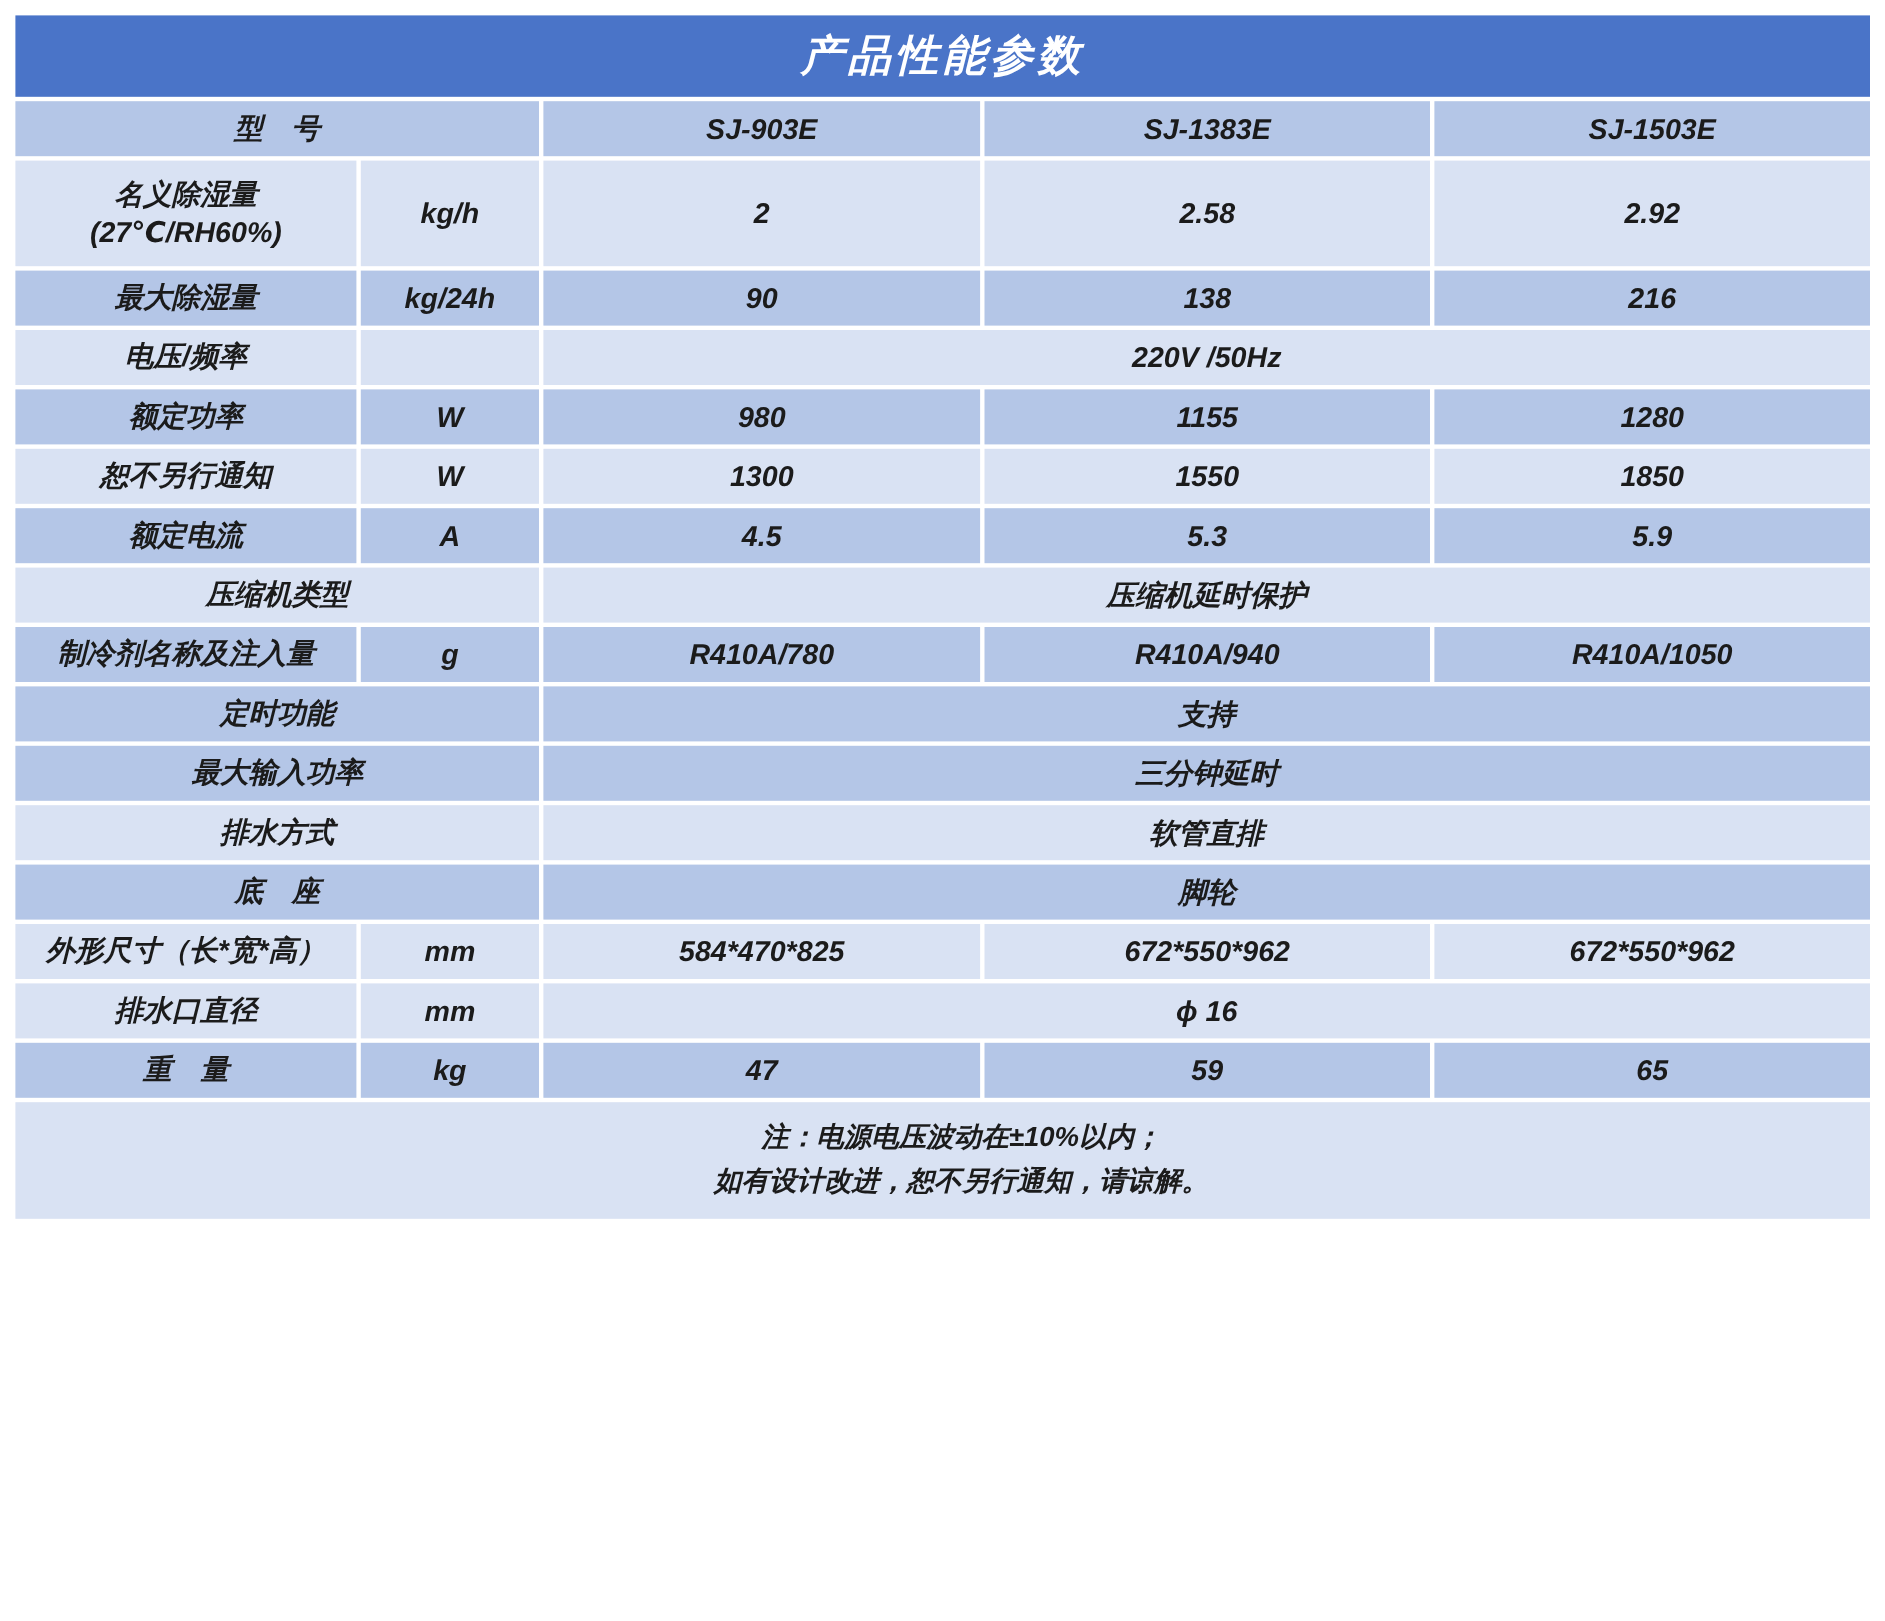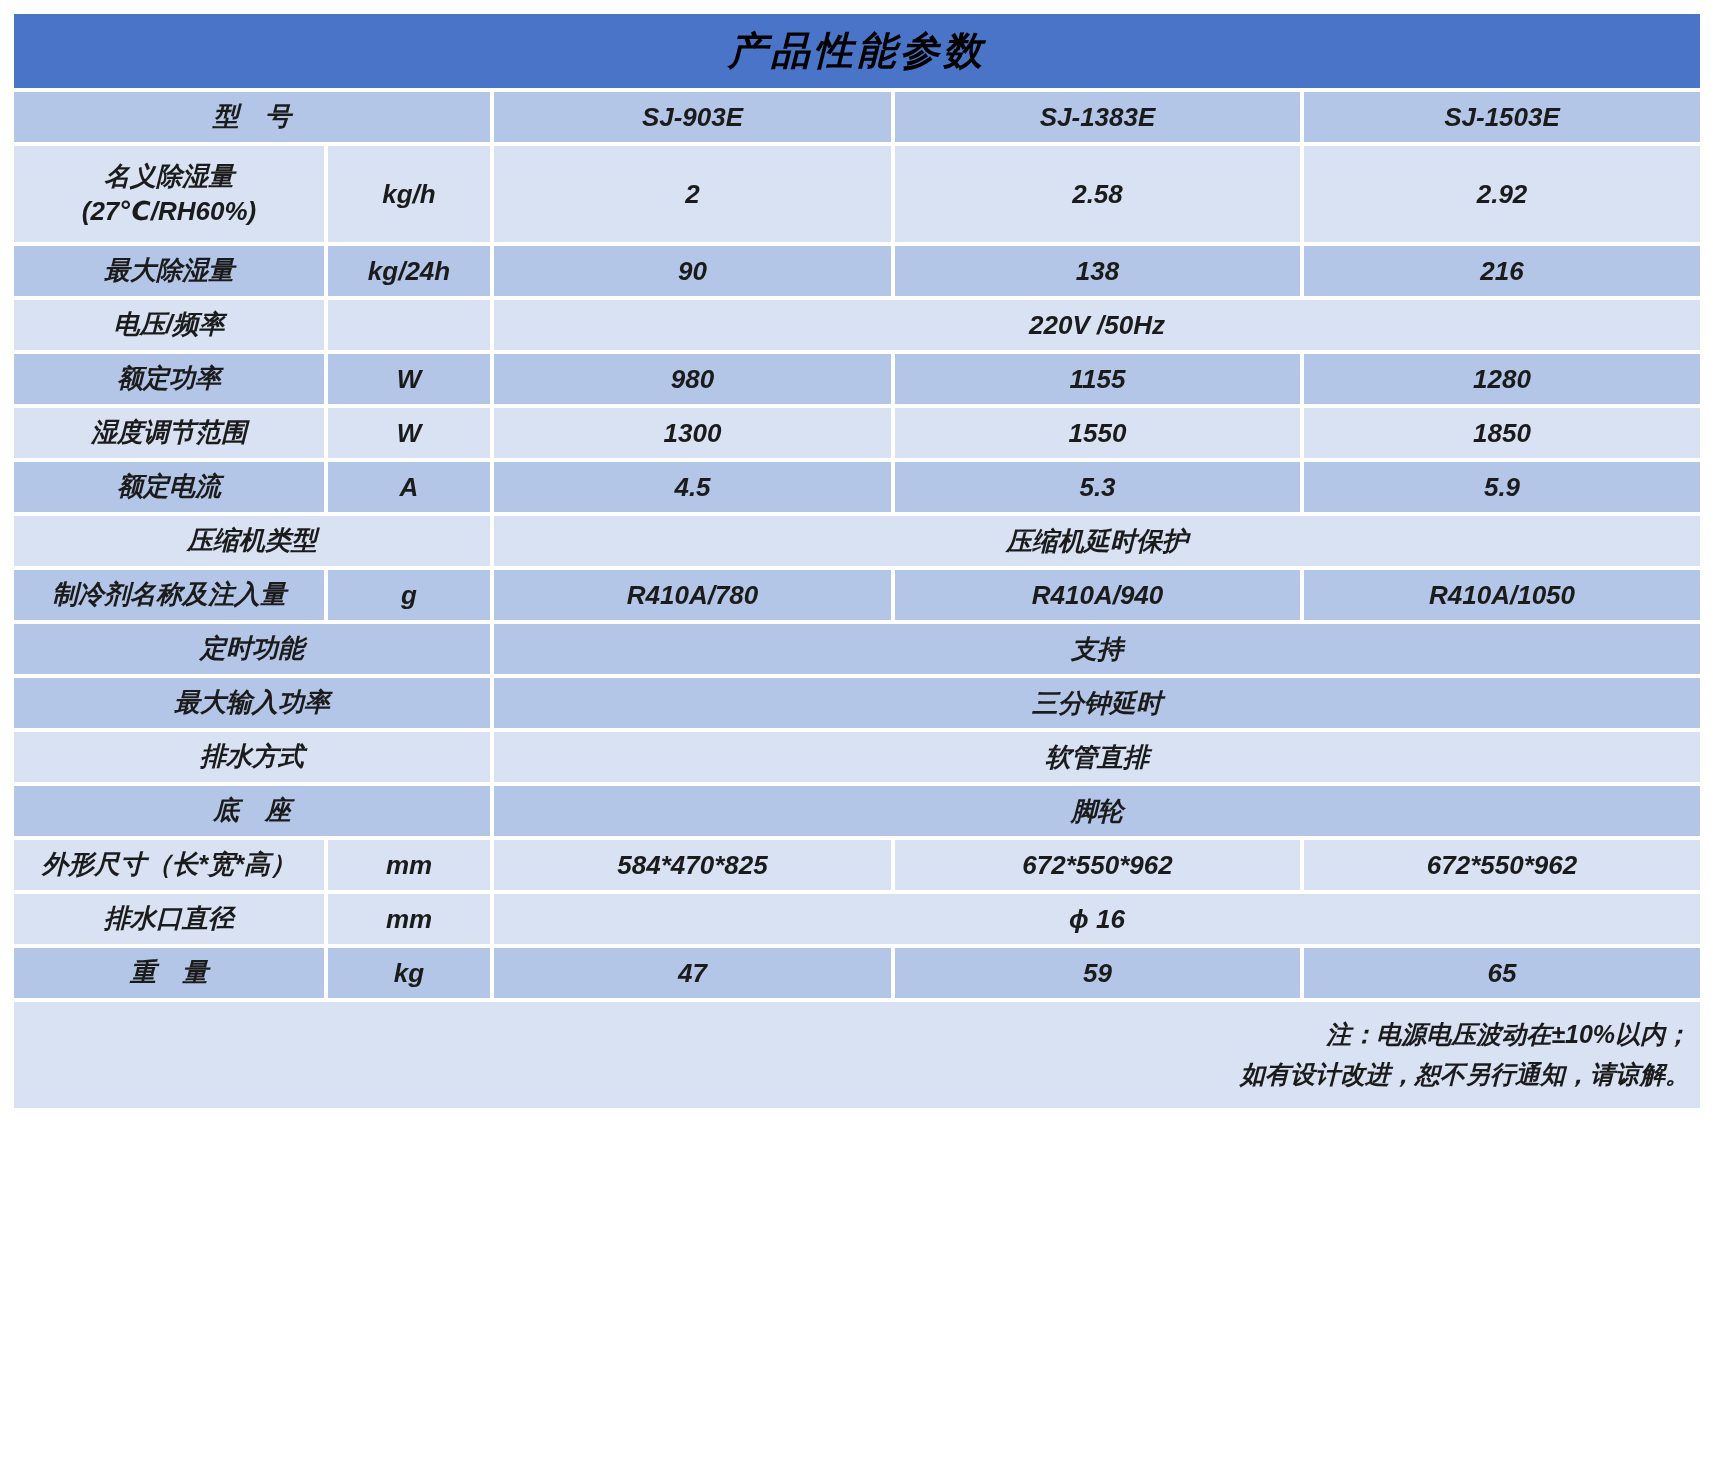--- a/index.html
+++ b/index.html
@@ -26,33 +26,33 @@
     vertical-align: middle;
     font-weight: 700;
     font-style: italic;
     color: #1b1b1b;
     font-size: 26px;
     overflow: hidden;
     padding: 0;
   }
   th.title-bar {
     background: #4a74c8;
-    color: #000000;
+    color: #ffffff;
     font-size: 39px;
     height: 74px;
     letter-spacing: 4px;
   }
   tr.medium td { background: #b4c6e7; }
   tr.light  td { background: #d9e2f3; }
   tr.h-std  td { height: 50px; }
   tr.h-tall td { height: 96px; }
   td.label { white-space: pre-line; line-height: 1.35; }
   tr.note-row td {
     background: #d9e2f3;
-    text-align: right;
+    text-align: center;
     padding: 12px 10px 14px 44px;
     font-size: 25px;
     line-height: 1.6;
     height: 64px;
   }
 </style>
 </head>
 <body>
 
 <div class="page">
@@ -102,21 +102,21 @@
 
     <tr class="medium h-std">
       <td class="label">额定功率</td>
       <td>W</td>
       <td>980</td>
       <td>1155</td>
       <td>1280</td>
     </tr>
 
     <tr class="light h-std">
-      <td class="label">湿度调节范围</td>
+      <td class="label">恕不另行通知</td>
       <td>W</td>
       <td>1300</td>
       <td>1550</td>
       <td>1850</td>
     </tr>
 
     <tr class="medium h-std">
       <td class="label">额定电流</td>
       <td>A</td>
       <td>4.5</td>

